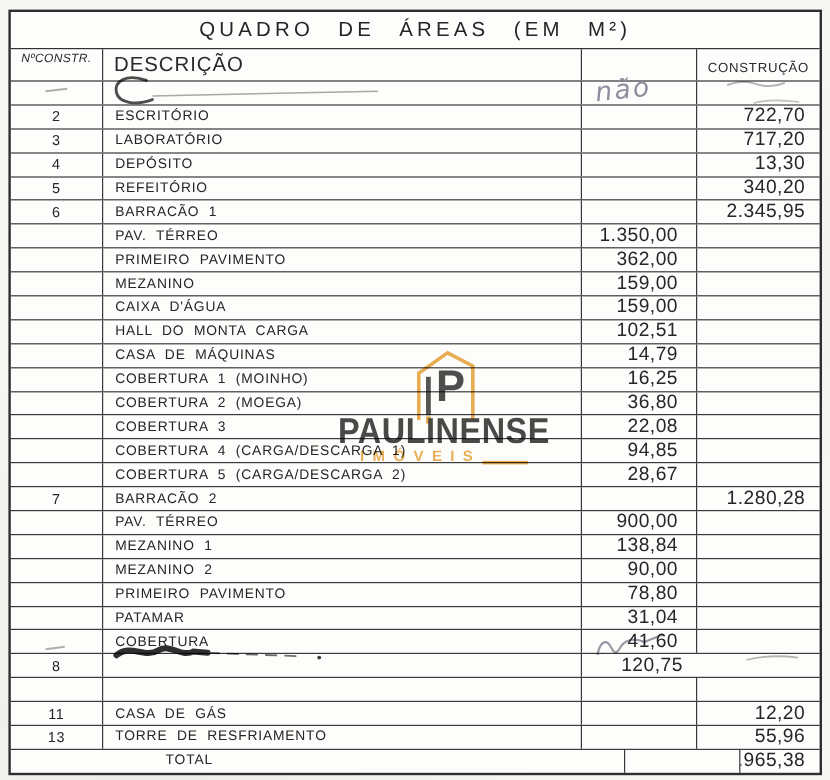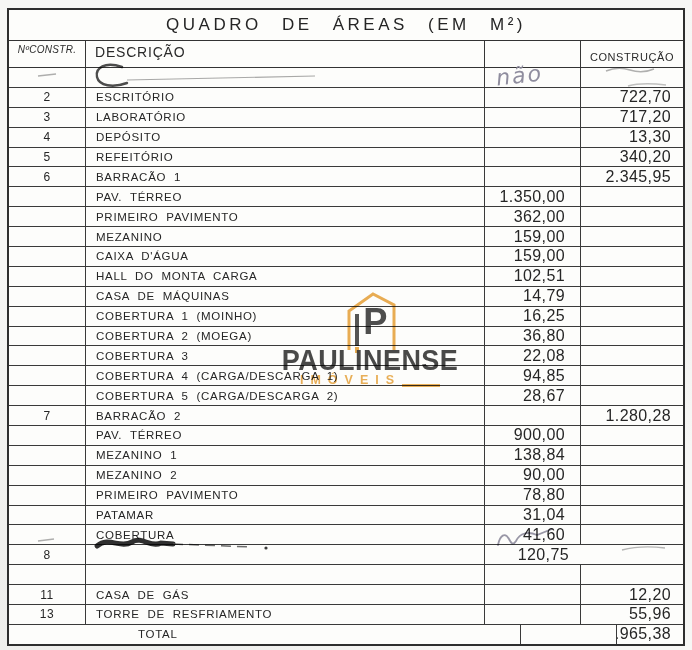--- a/index.html
+++ b/index.html
@@ -29,21 +29,21 @@
   .header-row{
     flex:0 0 26px;display:grid;grid-template-columns:77px 399px 96px 1fr;
     border-bottom:1.5px solid #333;
   }
   .hcell{
     box-sizing:border-box;border-right:1.5px solid #363636;
     display:flex;color:#2a2a2a;
   }
   .hcell:last-child{border-right:none;}
   .hcell-num{justify-content:center;align-items:flex-start;padding-top:3px;font-size:10px;letter-spacing:.3px;font-style:italic;}
-  .hcell-desc{justify-content:flex-start;align-items:flex-start;padding:3px 0 0 9px;font-size:14px;letter-spacing:.8px;text-align:center;}
+  .hcell-desc{justify-content:flex-start;align-items:flex-start;padding:3px 0 0 9px;font-size:17px;letter-spacing:.8px;text-align:center;}
   .hcell-constr{justify-content:center;align-items:flex-end;padding-bottom:4px;font-size:11px;letter-spacing:.6px;}
   .rows{flex:1;display:flex;flex-direction:column;}
   .row{
     flex:1;display:grid;grid-template-columns:77px 399px 96px 1fr;
     border-bottom:1.4px solid #3a3a3a;box-sizing:border-box;
   }
   .row:last-child{border-bottom:none;margin-left:36px;}
   .row.total{grid-template-columns:476px 96px 1fr;}
   .cell{
     box-sizing:border-box;border-right:1.4px solid #3a3a3a;

